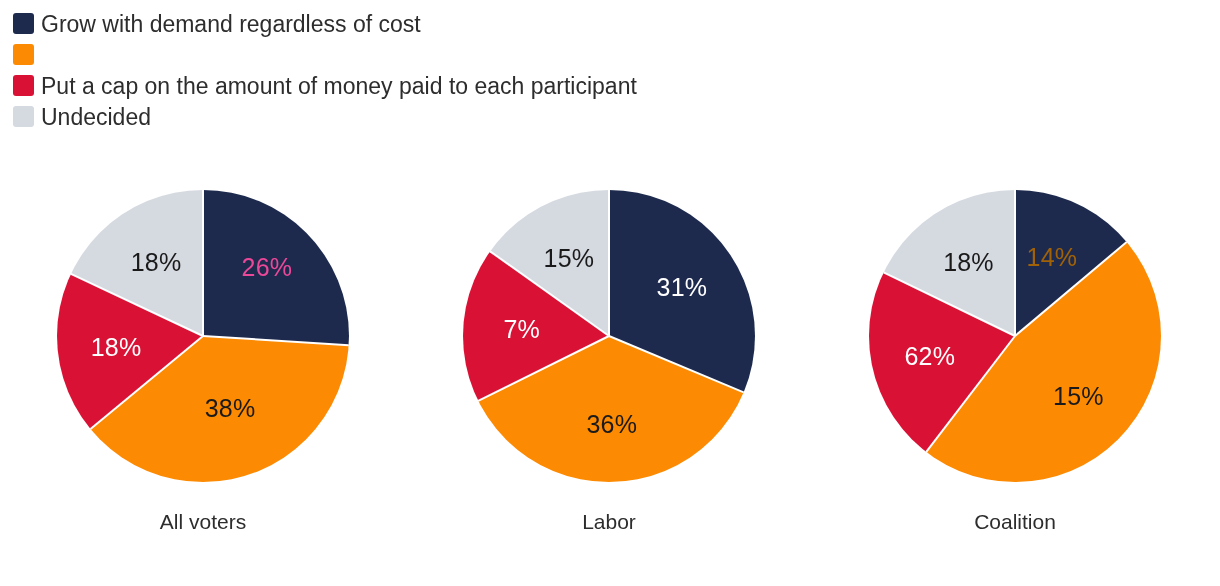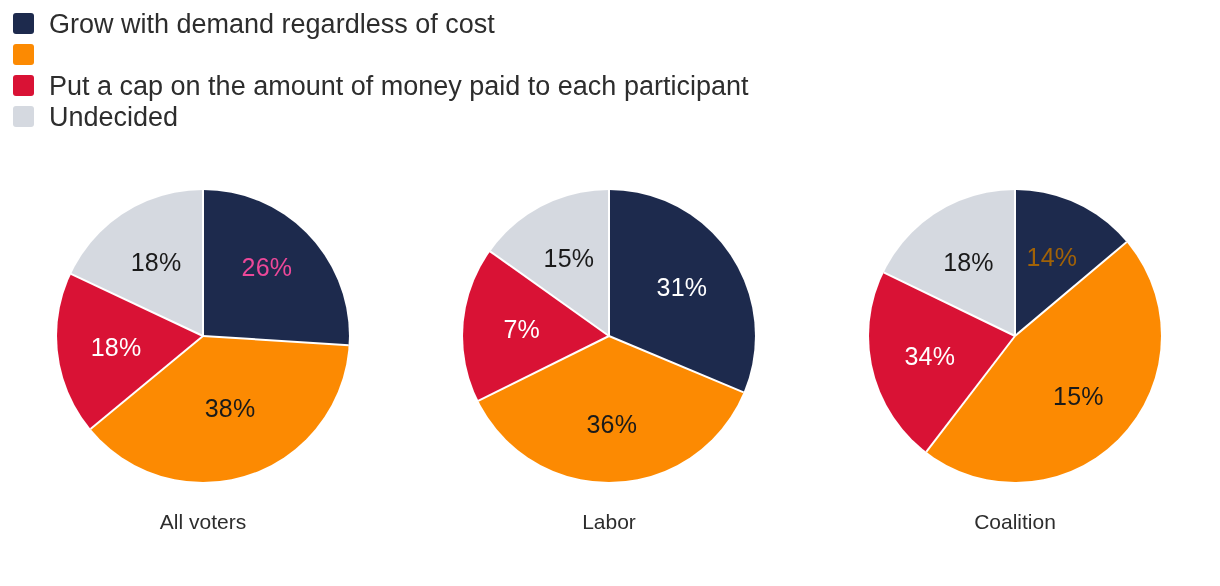--- a/index.html
+++ b/index.html
@@ -29,24 +29,24 @@
     align-items: center;
     height: 31px;
   }
   .legend-swatch {
     width: 21px;
     height: 21px;
     border-radius: 3px;
     flex: 0 0 auto;
   }
   .legend-label {
-    font-size: 27px;
+    font-size: 23px;
     line-height: 24px;
     color: #2d2d2d;
-    margin-left: 15px;
+    margin-left: 7px;
     white-space: nowrap;
   }
 
   
   .charts {
     position: absolute;
     left: 0;
     top: 190px;
     width: 1220px;
     display: flex;
@@ -146,20 +146,20 @@
   </div>
 
   <div class="chart-cell">
     <div class="pie-wrap">
       <div class="pie" style="background: conic-gradient(rgb(29, 42, 77) 0deg, rgb(29, 42, 77) 49.901deg, rgb(252, 138, 2) 49.901deg, rgb(252, 138, 2) 217.426deg, rgb(217, 18, 53) 217.426deg, rgb(217, 18, 53) 295.842deg, rgb(213, 217, 224) 295.842deg, rgb(213, 217, 224) 360deg);"></div>
     <div class="slice-sep" style="transform: rotate(0deg);"></div>
         <div class="slice-label" style="color: #a16207; left: 182.953px; top: 66.5755px;">14%</div>
         <div class="slice-sep" style="transform: rotate(49.901deg);"></div>
         <div class="slice-label" style="color: rgb(26, 26, 26); left: 209.371px; top: 206.481px;">15%</div>
         <div class="slice-sep" style="transform: rotate(217.426deg);"></div>
-        <div class="slice-label" style="color: rgb(255, 255, 255); left: 60.7729px; top: 166.251px;">34%</div>
+        <div class="slice-label" style="color: rgb(255, 255, 255); left: 60.7729px; top: 166.251px;">62%</div>
         <div class="slice-sep" style="transform: rotate(295.842deg);"></div>
         <div class="slice-label" style="color: rgb(26, 26, 26); left: 99.4764px; top: 71.7752px;">18%</div>
       </div>
     <div class="cat-label">Coalition</div>
   </div>
 
 </div>
 
 </body></html>

